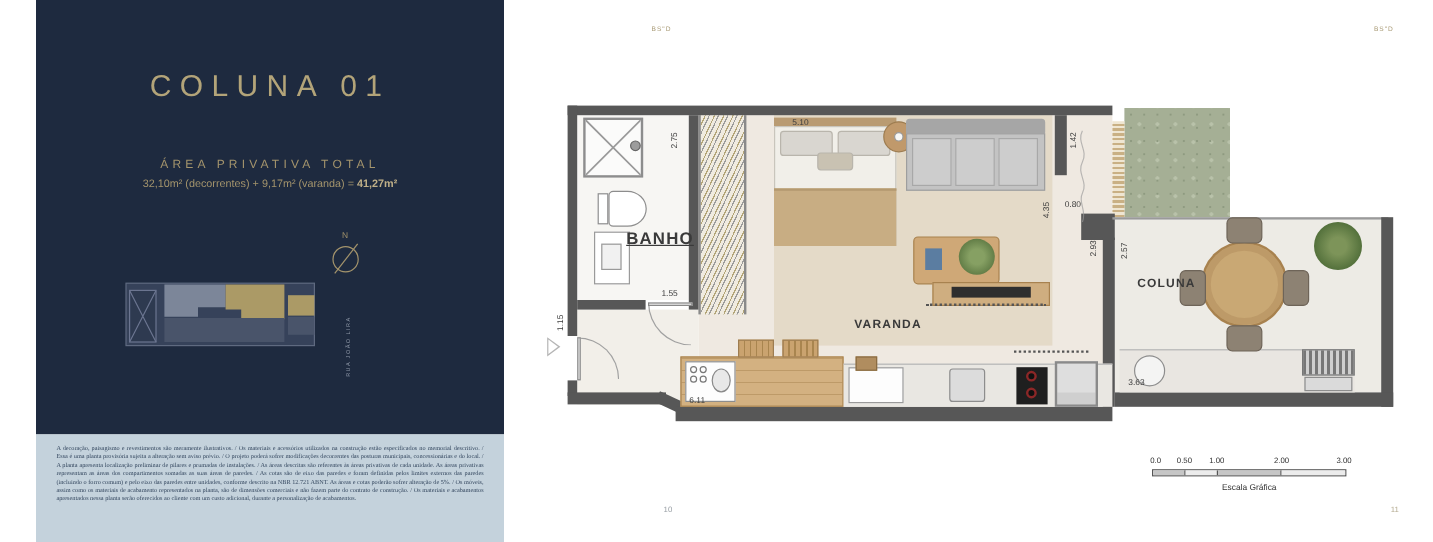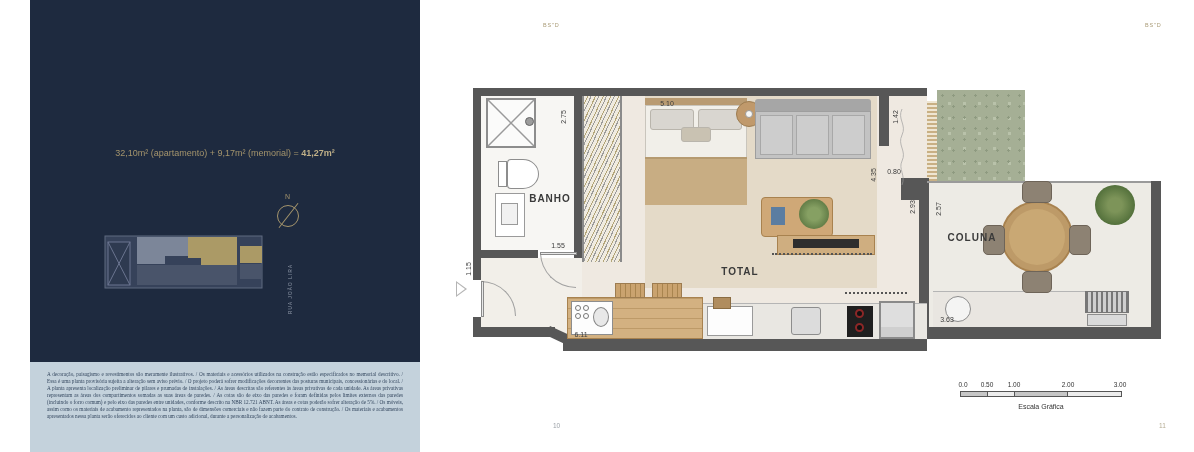--- a/index.html
+++ b/index.html
@@ -168,21 +168,21 @@
                   box-shadow:inset 0 0 0 6px #bd9a68; }
   .chair { width:30px; height:22px; background:#8d8273; border:1px solid #6e6458; border-radius:5px; }
   .chN { left:567px; top:96px; } .chS { left:567px; top:186px; }
   .chW { left:528px; top:140px; width:22px; height:30px; } .chE { left:614px; top:140px; width:22px; height:30px; }
   .plant-v { left:640px; top:100px; width:40px; height:40px; border-radius:50%;
              background:radial-gradient(#7d9459 25%, #54713c 70%); }
 
   
   .room-label { position:absolute; font-size:10px; font-weight:bold; letter-spacing:1px;
                 color:#3a3a3a; transform:translate(-50%,-50%); white-space:nowrap; }
-  .room-label.banho { font-size:10px; }
+  .room-label.banho { font-size:14px;text-decoration:underline; }
   .dim { position:absolute; font-size:7px; color:#3b3b3b; white-space:nowrap;
          transform:translate(-50%,-50%); }
   .dim.v { transform:translate(-50%,-50%) rotate(-90deg); }
 
   .signature { left:440px; top:22px; width:14px; height:80px; opacity:.65; }
 
   
   .scalebar { position:absolute; left:960px; top:381px; width:162px; height:34px; }
   .sb-tick { position:absolute; top:0; font-size:6.5px; color:#333; transform:translateX(-50%); }
   .sb-bar { position:absolute; top:10px; left:0; width:162px; height:6px; border:1px solid #555; display:flex; }
@@ -191,22 +191,24 @@
 </style>
 </head>
 <body>
 
 <div class="bsd l">BS"D</div>
 <div class="bsd r">BS"D</div>
 <div class="pg l">10</div>
 <div class="pg r">11</div>
 
 <div class="panel">
+  <div class="title1">COLUNA 01</div>
+  <div class="area-head">ÁREA PRIVATIVA TOTAL</div>
   <div class="area-line">
-    <span>32,10m² (apartamento) + 9,17m² (memorial) = </span><b>41,27m²</b>
+    <span>32,10m² (decorrentes) + 9,17m² (varanda) = </span><b>41,27m²</b>
   </div>
 
   <div class="compass">
     <div class="n">N</div>
     <div class="circ"></div>
     <div class="line"></div>
   </div>
 
   <div class="keyplan">
     <svg width="160" height="58" viewBox="0 0 160 58">
@@ -320,21 +322,21 @@
   <div class="chair chE"></div>
   <div class="plant-v"></div>
 
   <div class="signature">
     <svg width="14" height="80" viewBox="0 0 14 80">
       <path d="M7,2 C2,12 12,18 7,28 C2,38 12,44 7,54 C3,62 11,68 7,78" stroke="#9a9a9a" stroke-width="1" fill="none"></path>
     </svg>
   </div>
 
   <div class="room-label banho" style="left:95px; top:113px;">BANHO</div>
-  <div class="room-label" style="left:285px; top:186px;">TOTAL</div>
+  <div class="room-label" style="left:285px; top:186px;">VARANDA</div>
   <div class="room-label" style="left:517px; top:152px;">COLUNA</div>
 
   <div class="dim v" style="left:108px; top:32px;">2.75</div>
   <div class="dim" style="left:103px; top:160px;">1.55</div>
   <div class="dim" style="left:212px; top:18px;">5.10</div>
   <div class="dim v" style="left:440px; top:32px;">1.42</div>
   <div class="dim" style="left:439px; top:86px;">0.80</div>
   <div class="dim v" style="left:418px; top:90px;">4.35</div>
   <div class="dim v" style="left:457px; top:122px;">2.93</div>
   <div class="dim v" style="left:483px; top:124px;">2.57</div>

